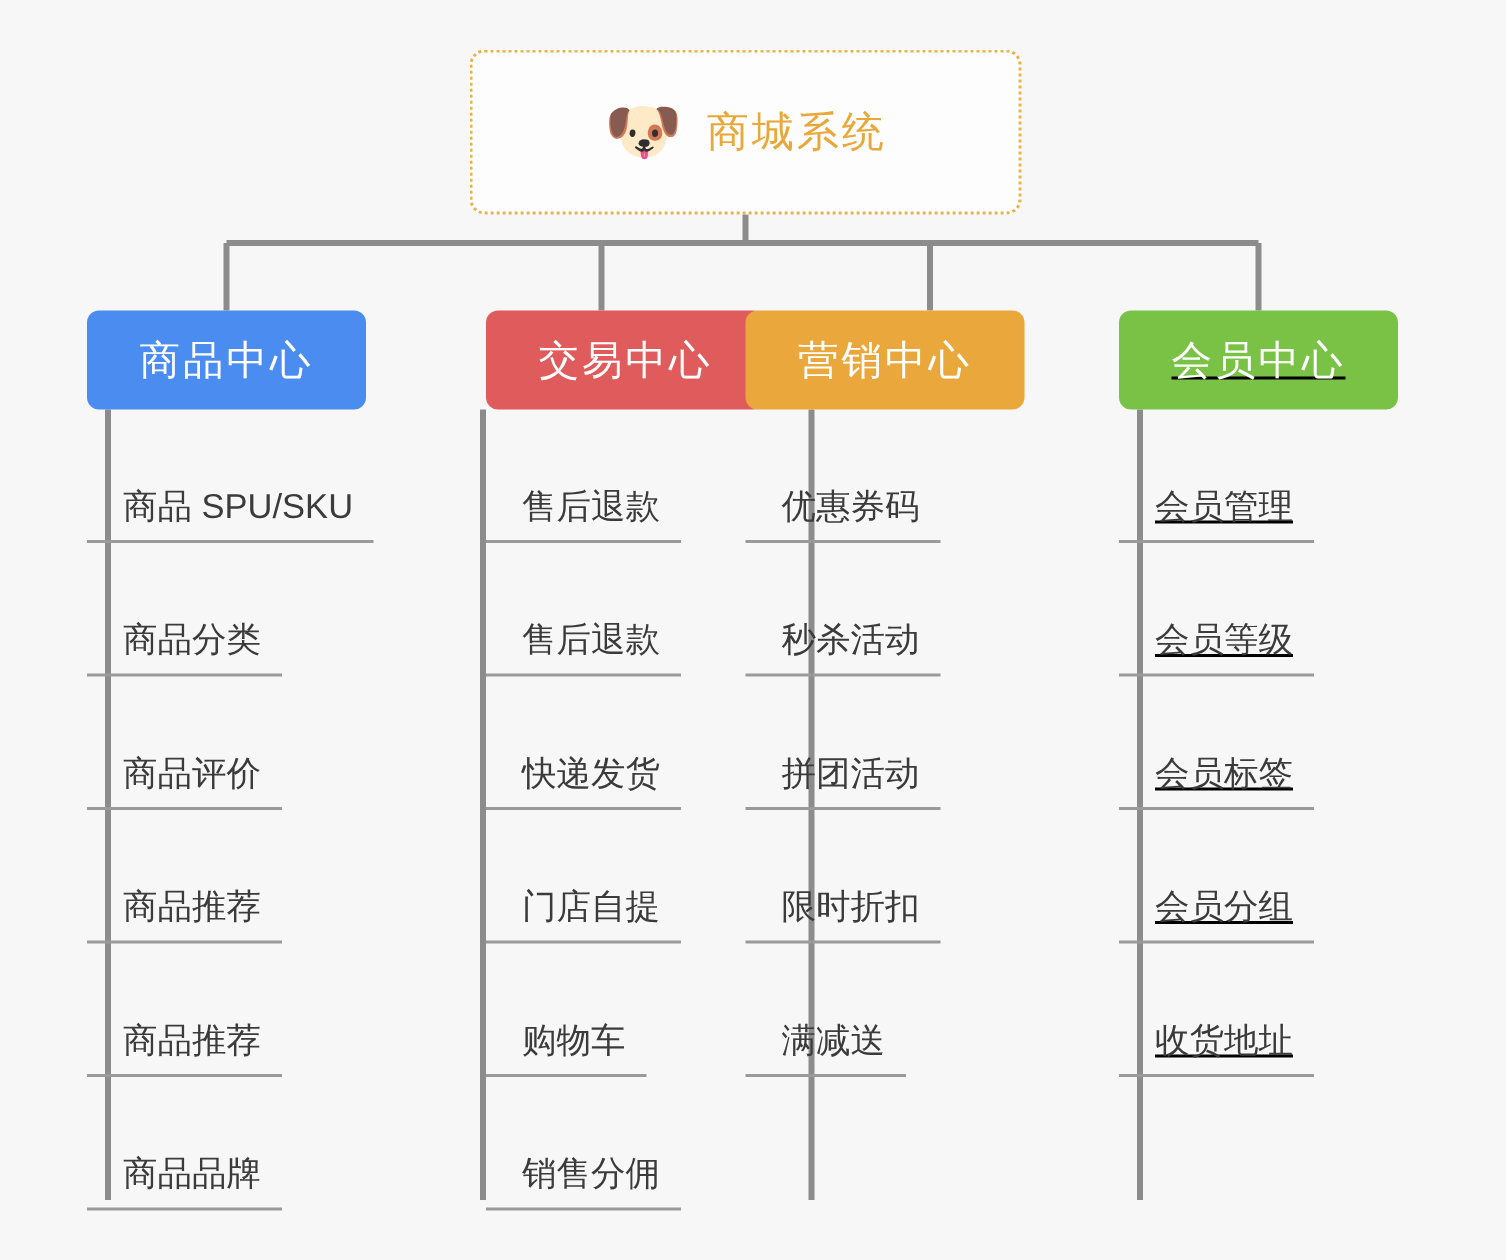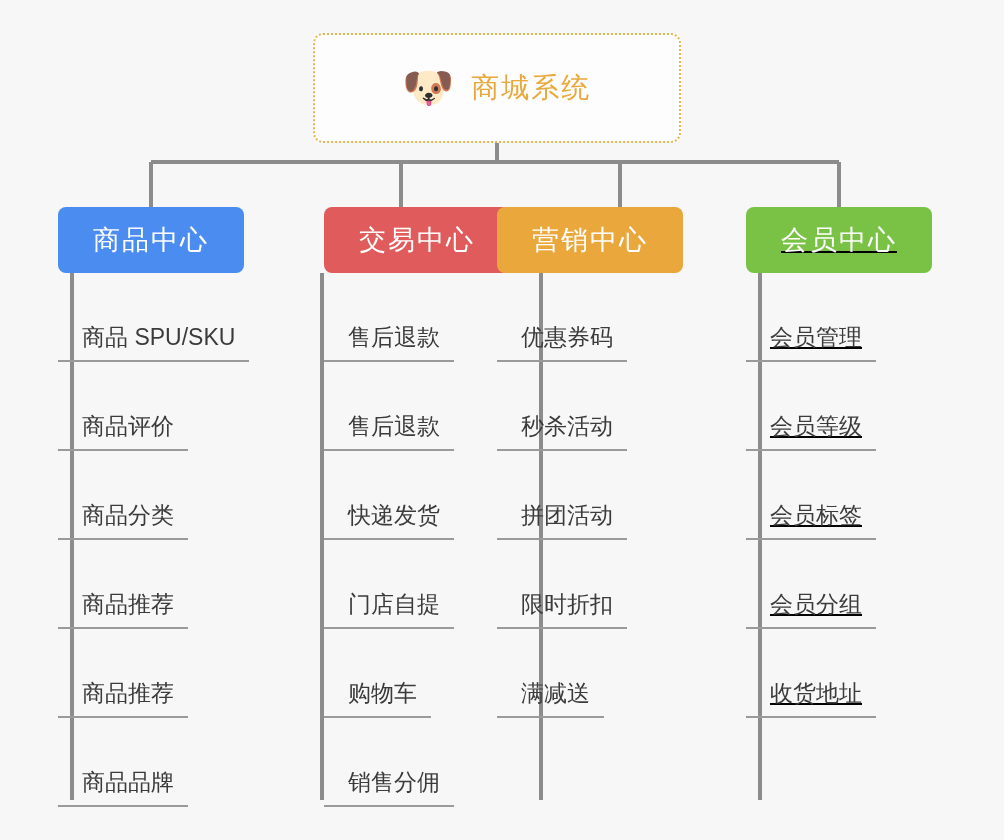--- a/index.html
+++ b/index.html
@@ -128,24 +128,24 @@
   <div id="columns-host">
       <div class="column" style="left: 58px;">
         <div class="col-header" style="background: rgb(74, 140, 240);">
           <span>商品中心</span>
         </div>
         <div class="leaf-list">
           <div class="leaf">
             <span class="leaf-label">商品 SPU/SKU</span>
           </div>
           <div class="leaf">
+            <span class="leaf-label">商品分类</span>
+          </div>
+          <div class="leaf">
             <span class="leaf-label">商品评价</span>
-          </div>
-          <div class="leaf">
-            <span class="leaf-label">商品分类</span>
           </div>
           <div class="leaf">
             <span class="leaf-label">商品推荐</span>
           </div>
           <div class="leaf">
             <span class="leaf-label">商品推荐</span>
           </div>
           <div class="leaf">
             <span class="leaf-label">商品品牌</span>
           </div>

